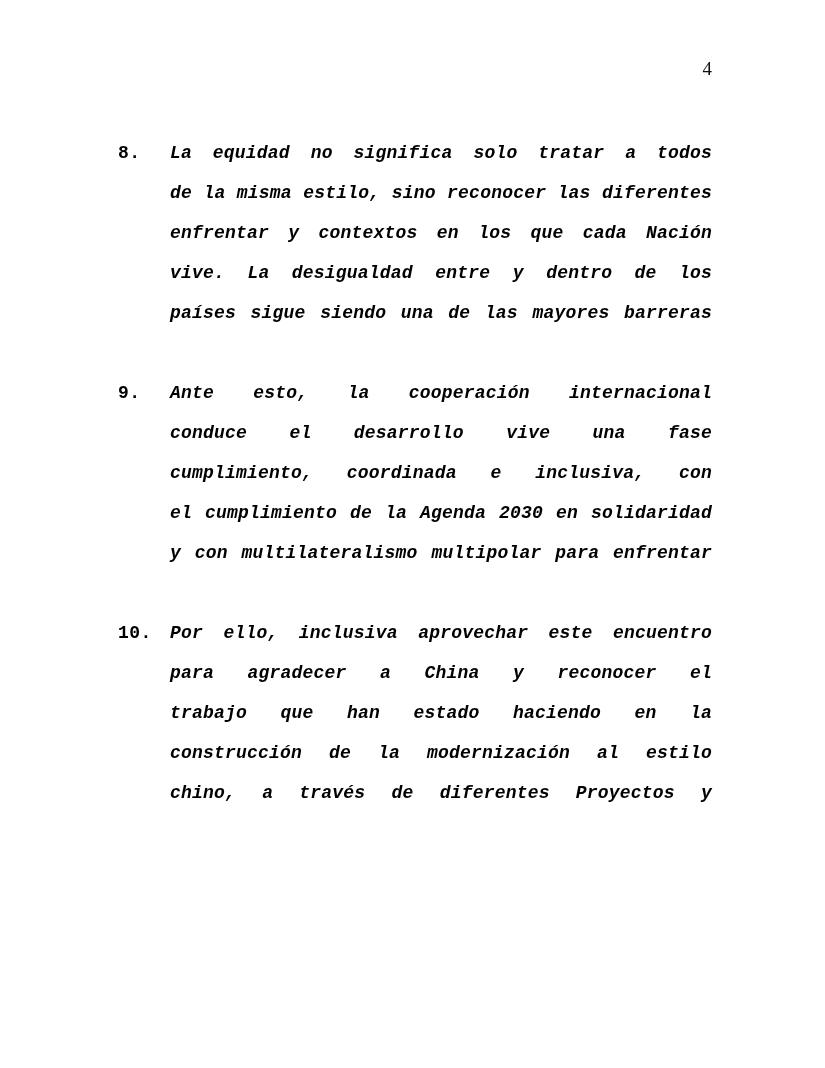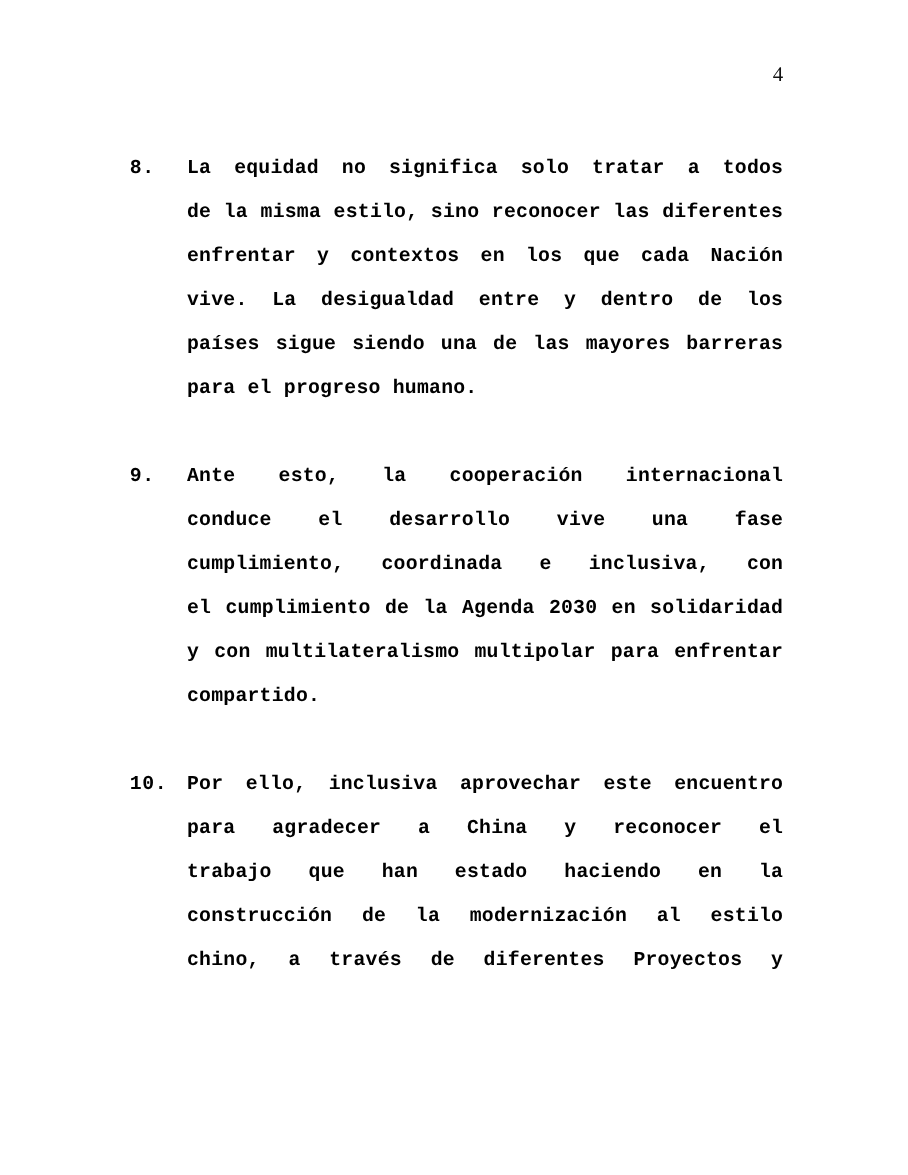--- a/index.html
+++ b/index.html
@@ -52,20 +52,21 @@
     width: 542px;
     font-size: 18px;
   }
 
   .line {
     line-height: 40px;
     text-align: justify;
     text-align-last: justify;
     white-space: normal;
     letter-spacing: 0.2px;
+    font-style: italic;
   }
 
   .line.last {
     text-align-last: left;
   }
 </style>
 </head>
 <body>
 
 <div class="page">
@@ -75,33 +76,31 @@
   <div class="content">
 
     <div class="paragraph">
       <span class="para-number">8.</span>
       <div class="para-text">
           <div class="line">La equidad no significa solo tratar a todos</div>
           <div class="line">de la misma estilo, sino reconocer las diferentes</div>
           <div class="line">enfrentar y contextos en los que cada Nación</div>
           <div class="line">vive. La desigualdad entre y dentro de los</div>
           <div class="line">países sigue siendo una de las mayores barreras</div>
-          <div class="line last">para el progreso humano.</div>
         </div>
     </div>
 
     <div class="paragraph">
       <span class="para-number">9.</span>
       <div class="para-text">
           <div class="line">Ante esto, la cooperación internacional</div>
           <div class="line">conduce el desarrollo vive una fase</div>
           <div class="line">cumplimiento, coordinada e inclusiva, con</div>
           <div class="line">el cumplimiento de la Agenda 2030 en solidaridad</div>
           <div class="line">y con multilateralismo multipolar para enfrentar</div>
-          <div class="line last">compartido.</div>
         </div>
     </div>
 
     <div class="paragraph">
       <span class="para-number">10.</span>
       <div class="para-text">
           <div class="line">Por ello, inclusiva aprovechar este encuentro</div>
           <div class="line">para agradecer a China y reconocer el</div>
           <div class="line">trabajo que han estado haciendo en la</div>
           <div class="line">construcción de la modernización al estilo</div>

